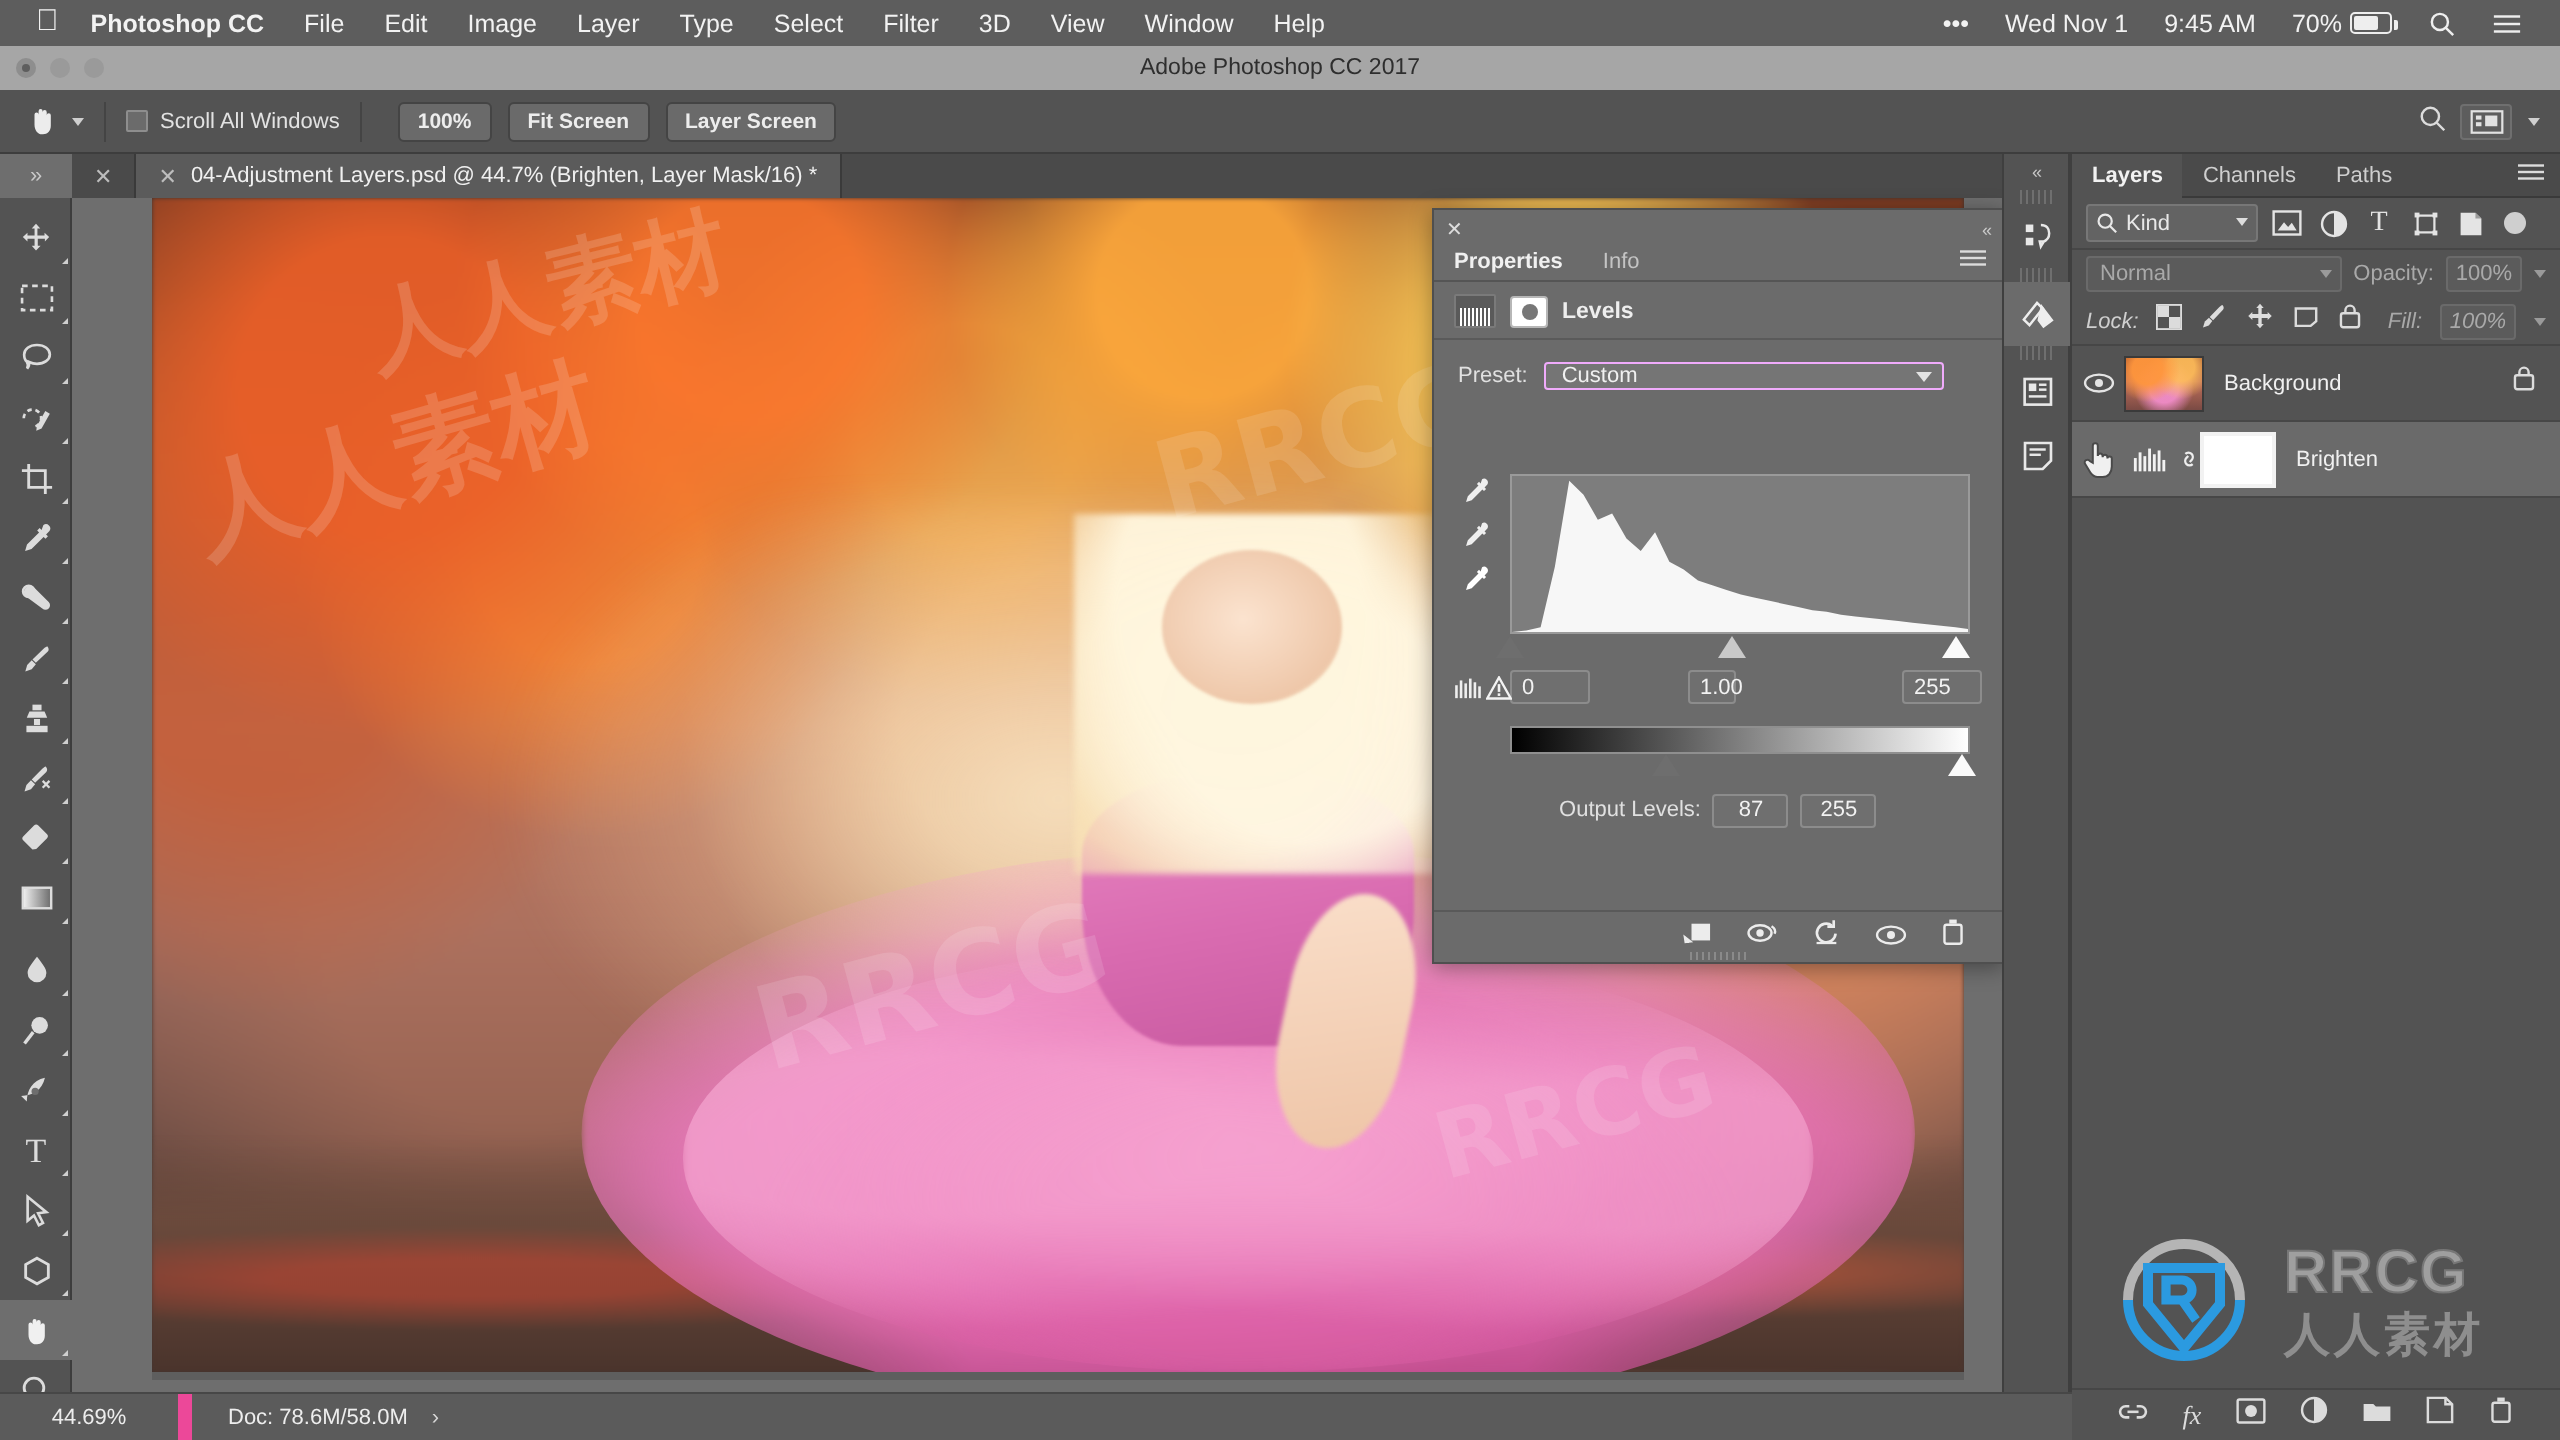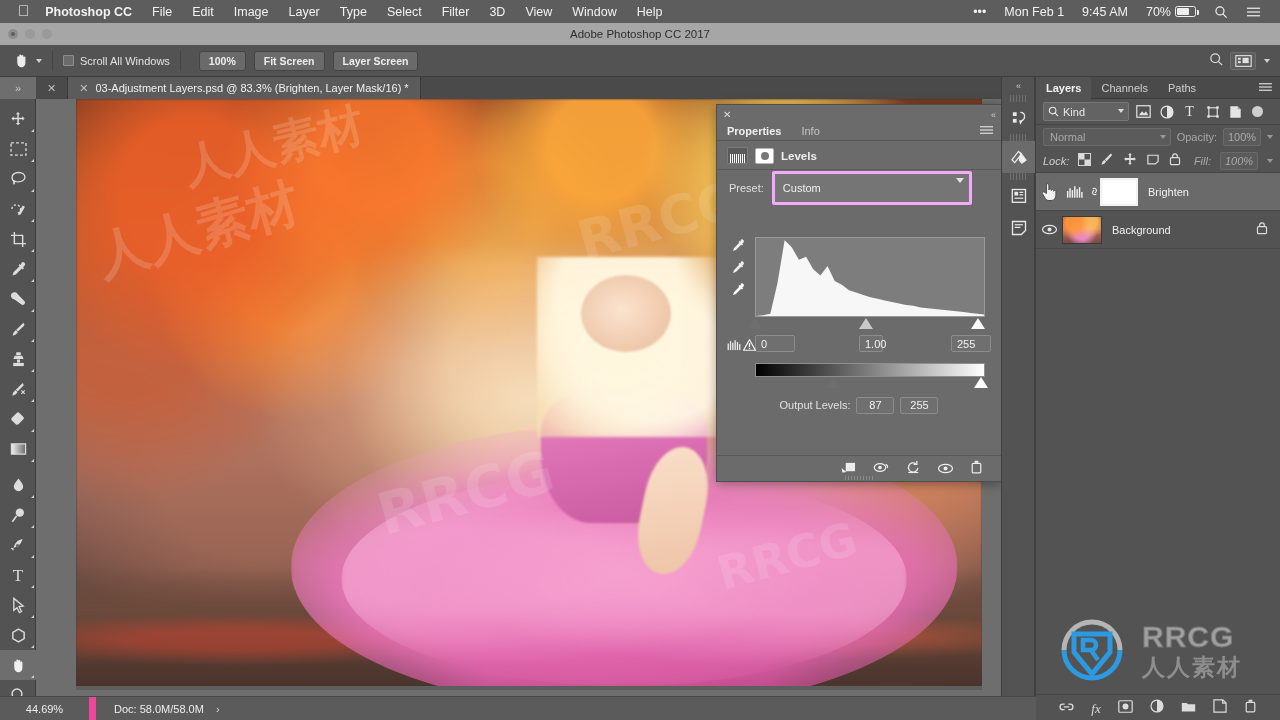--- a/index.html
+++ b/index.html
@@ -205,21 +205,21 @@
   .lev-icon i { display:block; width:15px; height:9px;
     background:
       repeating-linear-gradient(90deg,#fff 0 1px, transparent 1px 2px);
     }
   .mask-icon { width:19px;height:16px;background:#fff;border:1px solid #b7b7b7;border-radius:2px; display:flex;align-items:center;justify-content:center;}
   .mask-icon i { width:8px;height:8px;border-radius:50%;background:#777;display:block;}
   .props-title { font-size:11.5px; color:#eee; font-weight:bold;}
   .preset-row { position:absolute; left:0; top:70px; width:100%; height:26px; display:flex; align-items:center; padding:0 12px;}
   .lbl { font-size:11px; color:#e0e0e0; }
   .select {
-    position:relative; height:34px; background:#757575; border:3px solid #f0abfc; border-radius:2px;
+    position:relative; height:14px; background:#757575; border:1px solid #f0abfc; border-radius:2px;
     display:flex; align-items:center; padding:0 18px 0 8px; font-size:11px; color:#f0f0f0;
   }
   .select .chev { position:absolute; right:5px; top:4px; width:0;height:0;
     border-left:4px solid transparent;border-right:4px solid transparent;border-top:5px solid #e3e3e3;}
   .channel-row { position:absolute; left:0; top:102px; width:100%; height:26px; display:flex; align-items:center; padding-left:38px; gap:10px;}
   .auto-btn { height:19px; background:#7b7b7b; border:1px solid #8e8e8e; border-radius:2px; color:#f2f2f2; font-size:11px; padding:0 12px; display:flex;align-items:center;}
   .hist-wrap { position:absolute; left:38px; top:132px; width:230px; height:80px; background:#7d7d7d; border:1px solid #9a9a9a;}
   .hist-svg { display:block; width:100%; height:100%; }
   .eyedroppers { position:absolute; left:10px; top:130px; width:24px; }
   .eyedroppers .ed { width:22px;height:22px; display:flex;align-items:center;justify-content:center; color:#efefef;}
@@ -319,21 +319,21 @@
     <span class="mi">Layer</span>
     <span class="mi">Type</span>
     <span class="mi">Select</span>
     <span class="mi">Filter</span>
     <span class="mi">3D</span>
     <span class="mi">View</span>
     <span class="mi">Window</span>
     <span class="mi">Help</span>
     <span class="spacer"></span>
     <span class="right-item">•••</span>
-    <span class="right-item">Mon Feb 1</span>
+    <span class="right-item">Wed Nov 1</span>
     <span class="right-item">9:45 AM</span>
     <span class="right-item">
       <span>70%</span>
       <span class="battery">
           <i></i>
         </span>
     </span>
     <span class="right-item">
       <svg width="14" height="14" viewBox="0 0 16 16">
           <circle cx="6.8" cy="6.8" r="4.6" fill="none" stroke="#eee" stroke-width="1.4"></circle>
@@ -395,21 +395,21 @@
     </div>
   </div>
 
   <div class="dblchev">»</div>
   <div class="tabs-row">
     <div class="tab">
       <span class="x">✕</span>
     </div>
     <div class="tab active">
       <span class="x">✕</span>
-      <span>03-Adjustment Layers.psd @ 83.3% (Brighten, Layer Mask/16) *</span>
+      <span>04-Adjustment Layers.psd @ 44.7% (Brighten, Layer Mask/16) *</span>
     </div>
   </div>
 
   <div class="toolbar">
     <div class="tool">
       <svg width="16" height="16" viewBox="0 0 18 18">
           <path d="M9 1l2.4 2.6H9.8v4h4V6L16.4 8.4 14 11V9.4h-4v4h1.6L9 16 6.6 13.4h1.6v-4h-4V11L1.6 8.4 4.2 6v1.6h4v-4H6.6z" fill="#dcdcdc"></path>
         </svg>
       <i class="tri"></i>
       </div>
@@ -647,21 +647,21 @@
 
     <div class="slider-track">
       <span class="hmark" style="left:-7px;border-bottom-color:#6e6e6e;"></span>
       <span class="hmark" style="left:-7px;border-bottom-color:transparent;"></span>
       <span class="hmark" style="left:104px;border-bottom-color:#c9c9c9;"></span>
       <span class="hmark" style="left:216px;border-bottom-color:#fafafa;"></span>
     </div>
 
     <div class="in-fields">
       <span class="numbox" style="left:0;width:40px;">0</span>
-      <span class="numbox" style="left:104px;width:24px;">1.00</span>
+      <span class="numbox" style="left:89px;width:24px;">1.00</span>
       <span class="numbox" style="left:196px;width:40px;">255</span>
     </div>
     <div class="warn-row">
       <span>
         <svg width="15" height="12" viewBox="0 0 16 13">
             <g fill="#efefef">
               <rect x="0.5" y="5" width="1.4" height="7"></rect>
               <rect x="3" y="2.4" width="1.4" height="9.6"></rect>
               <rect x="5.5" y="4" width="1.4" height="8"></rect>
               <rect x="8" y="1.4" width="1.4" height="10.6"></rect>
@@ -865,20 +865,43 @@
             <rect x="1.6" y="6" width="9.8" height="7.6" rx="1.2" fill="none" stroke="#dcdcdc" stroke-width="1.3"></rect>
             <path d="M4 6V4.4a2.5 2.5 0 0 1 5 0V6" fill="none" stroke="#dcdcdc" stroke-width="1.3"></path>
           </svg>
       </span>
       <span class="op-lbl" style="margin-left:auto;">Fill:</span>
       <span class="op-val">100%</span>
       <span class="mini-chev"></span>
     </div>
 
     <div class="lp-rows">
+
+      <div class="layer-row">
+        <span class="eye-cell">
+          <svg width="17" height="11" viewBox="0 0 18 12">
+              <ellipse cx="9" cy="6" rx="7.6" ry="4.6" fill="none" stroke="#e4e4e4" stroke-width="1.3"></ellipse>
+              <circle cx="9" cy="6" r="2.2" fill="#e4e4e4"></circle>
+            </svg>
+        </span>
+        <span class="thumb-img">
+          <span style="position:absolute;inset:0;background:
+            radial-gradient(circle at 28% 22%, rgba(255,150,60,.95) 0 22%, rgba(200,80,40,0) 48%),
+            radial-gradient(circle at 72% 18%, rgba(255,190,90,.9) 0 20%, rgba(210,110,50,0) 46%),
+            radial-gradient(circle at 50% 58%, rgba(240,140,200,.95) 0 30%, rgba(220,100,170,0) 62%),
+            linear-gradient(180deg,#9a4a2a 0%,#c0705a 45%,#7a4a44 100%);"></span>
+        </span>
+        <span class="layer-name">Background</span>
+        <span class="lock-badge">
+          <svg width="12" height="14" viewBox="0 0 13 15">
+              <rect x="1.6" y="6" width="9.8" height="7.6" rx="1.2" fill="none" stroke="#dcdcdc" stroke-width="1.3"></rect>
+              <path d="M4 6V4.4a2.5 2.5 0 0 1 5 0V6" fill="none" stroke="#dcdcdc" stroke-width="1.3"></path>
+            </svg>
+        </span>
+      </div>
 
       <div class="layer-row selected">
         <span class="eye-cell">
 
           <svg width="20" height="21" viewBox="0 0 20 21">
             <path d="M7.4 12.4V3.9a1.25 1.25 0 0 1 2.5 0v5.1c0-.8.4-1.3 1.2-1.3s1.2.5 1.2 1.3v.6c0-.8.4-1.25 1.2-1.25s1.2.45 1.2 1.25v.7c0-.7.4-1.1 1.1-1.1s1.1.4 1.1 1.1v3.9c0 3.1-1.8 5.3-4.6 5.3H9.8c-1.6 0-2.5-.7-3.4-1.9L3.6 13c-.5-.7-.3-1.5.4-1.9.7-.4 1.5-.2 1.9.4z" fill="#f0f0f0" stroke="#4a4a4a" stroke-width="1"></path>
           </svg>
         </span>
         <span class="thumb-adj">
           <svg class="adj-glyph" viewBox="0 0 20 15">
@@ -895,43 +918,20 @@
         </span>
         <span class="chain">
           <svg width="11" height="13" viewBox="0 0 12 14">
               <path d="M4 4.2a2.4 2.4 0 0 1 3.4 0 2.4 2.4 0 0 1 0 3.4l-1 1" fill="none" stroke="#eee" stroke-width="1.2"></path>
               <path d="M8 9.8a2.4 2.4 0 0 1-3.4 0 2.4 2.4 0 0 1 0-3.4l1-1" fill="none" stroke="#eee" stroke-width="1.2"></path>
             </svg>
         </span>
         <span class="mask-thumb"></span>
         <span class="layer-name">Brighten</span>
       </div>
-
-      <div class="layer-row">
-        <span class="eye-cell">
-          <svg width="17" height="11" viewBox="0 0 18 12">
-              <ellipse cx="9" cy="6" rx="7.6" ry="4.6" fill="none" stroke="#e4e4e4" stroke-width="1.3"></ellipse>
-              <circle cx="9" cy="6" r="2.2" fill="#e4e4e4"></circle>
-            </svg>
-        </span>
-        <span class="thumb-img">
-          <span style="position:absolute;inset:0;background:
-            radial-gradient(circle at 28% 22%, rgba(255,150,60,.95) 0 22%, rgba(200,80,40,0) 48%),
-            radial-gradient(circle at 72% 18%, rgba(255,190,90,.9) 0 20%, rgba(210,110,50,0) 46%),
-            radial-gradient(circle at 50% 58%, rgba(240,140,200,.95) 0 30%, rgba(220,100,170,0) 62%),
-            linear-gradient(180deg,#9a4a2a 0%,#c0705a 45%,#7a4a44 100%);"></span>
-        </span>
-        <span class="layer-name">Background</span>
-        <span class="lock-badge">
-          <svg width="12" height="14" viewBox="0 0 13 15">
-              <rect x="1.6" y="6" width="9.8" height="7.6" rx="1.2" fill="none" stroke="#dcdcdc" stroke-width="1.3"></rect>
-              <path d="M4 6V4.4a2.5 2.5 0 0 1 5 0V6" fill="none" stroke="#dcdcdc" stroke-width="1.3"></path>
-            </svg>
-        </span>
-      </div>
     </div>
 
     <div class="rrcg">
       <svg width="84" height="68" viewBox="0 0 84 68">
         <path d="M42 6 A28 28 0 0 1 70 34" fill="none" stroke="#b5b5b5" stroke-width="5"></path>
         <path d="M42 6 A28 28 0 0 0 14 34" fill="none" stroke="#b5b5b5" stroke-width="5"></path>
         <path d="M14 34 A28 28 0 0 0 70 34" fill="none" stroke="#2b9ae0" stroke-width="5"></path>
         <path d="M24 18 h36 v18 l-18 22 -18 -22 z" fill="none" stroke="#2b9ae0" stroke-width="5"></path>
         <path d="M33 24 h8 a5 5 0 0 1 0 10 h-8 z M41 34 l7 10" fill="none" stroke="#2b9ae0" stroke-width="4.6"></path>
       </svg>
@@ -977,17 +977,17 @@
         <svg width="13" height="14" viewBox="0 0 14 15">
             <rect x="2.4" y="3.6" width="9.2" height="10.2" rx="1.2" fill="none" stroke="#dcdcdc" stroke-width="1.3"></rect>
             <rect x="5" y="0.8" width="4" height="2.2" fill="#dcdcdc"></rect>
           </svg>
       </span>
     </div>
   </div>
 
   <div class="status-bar">
     <span class="status-zoom">44.69%</span>
-    <span class="status-doc">Doc: 58.0M/58.0M</span>
+    <span class="status-doc">Doc: 78.6M/58.0M</span>
     <span class="status-arrow">›</span>
   </div>
 
 </div>
 
 </body></html>

